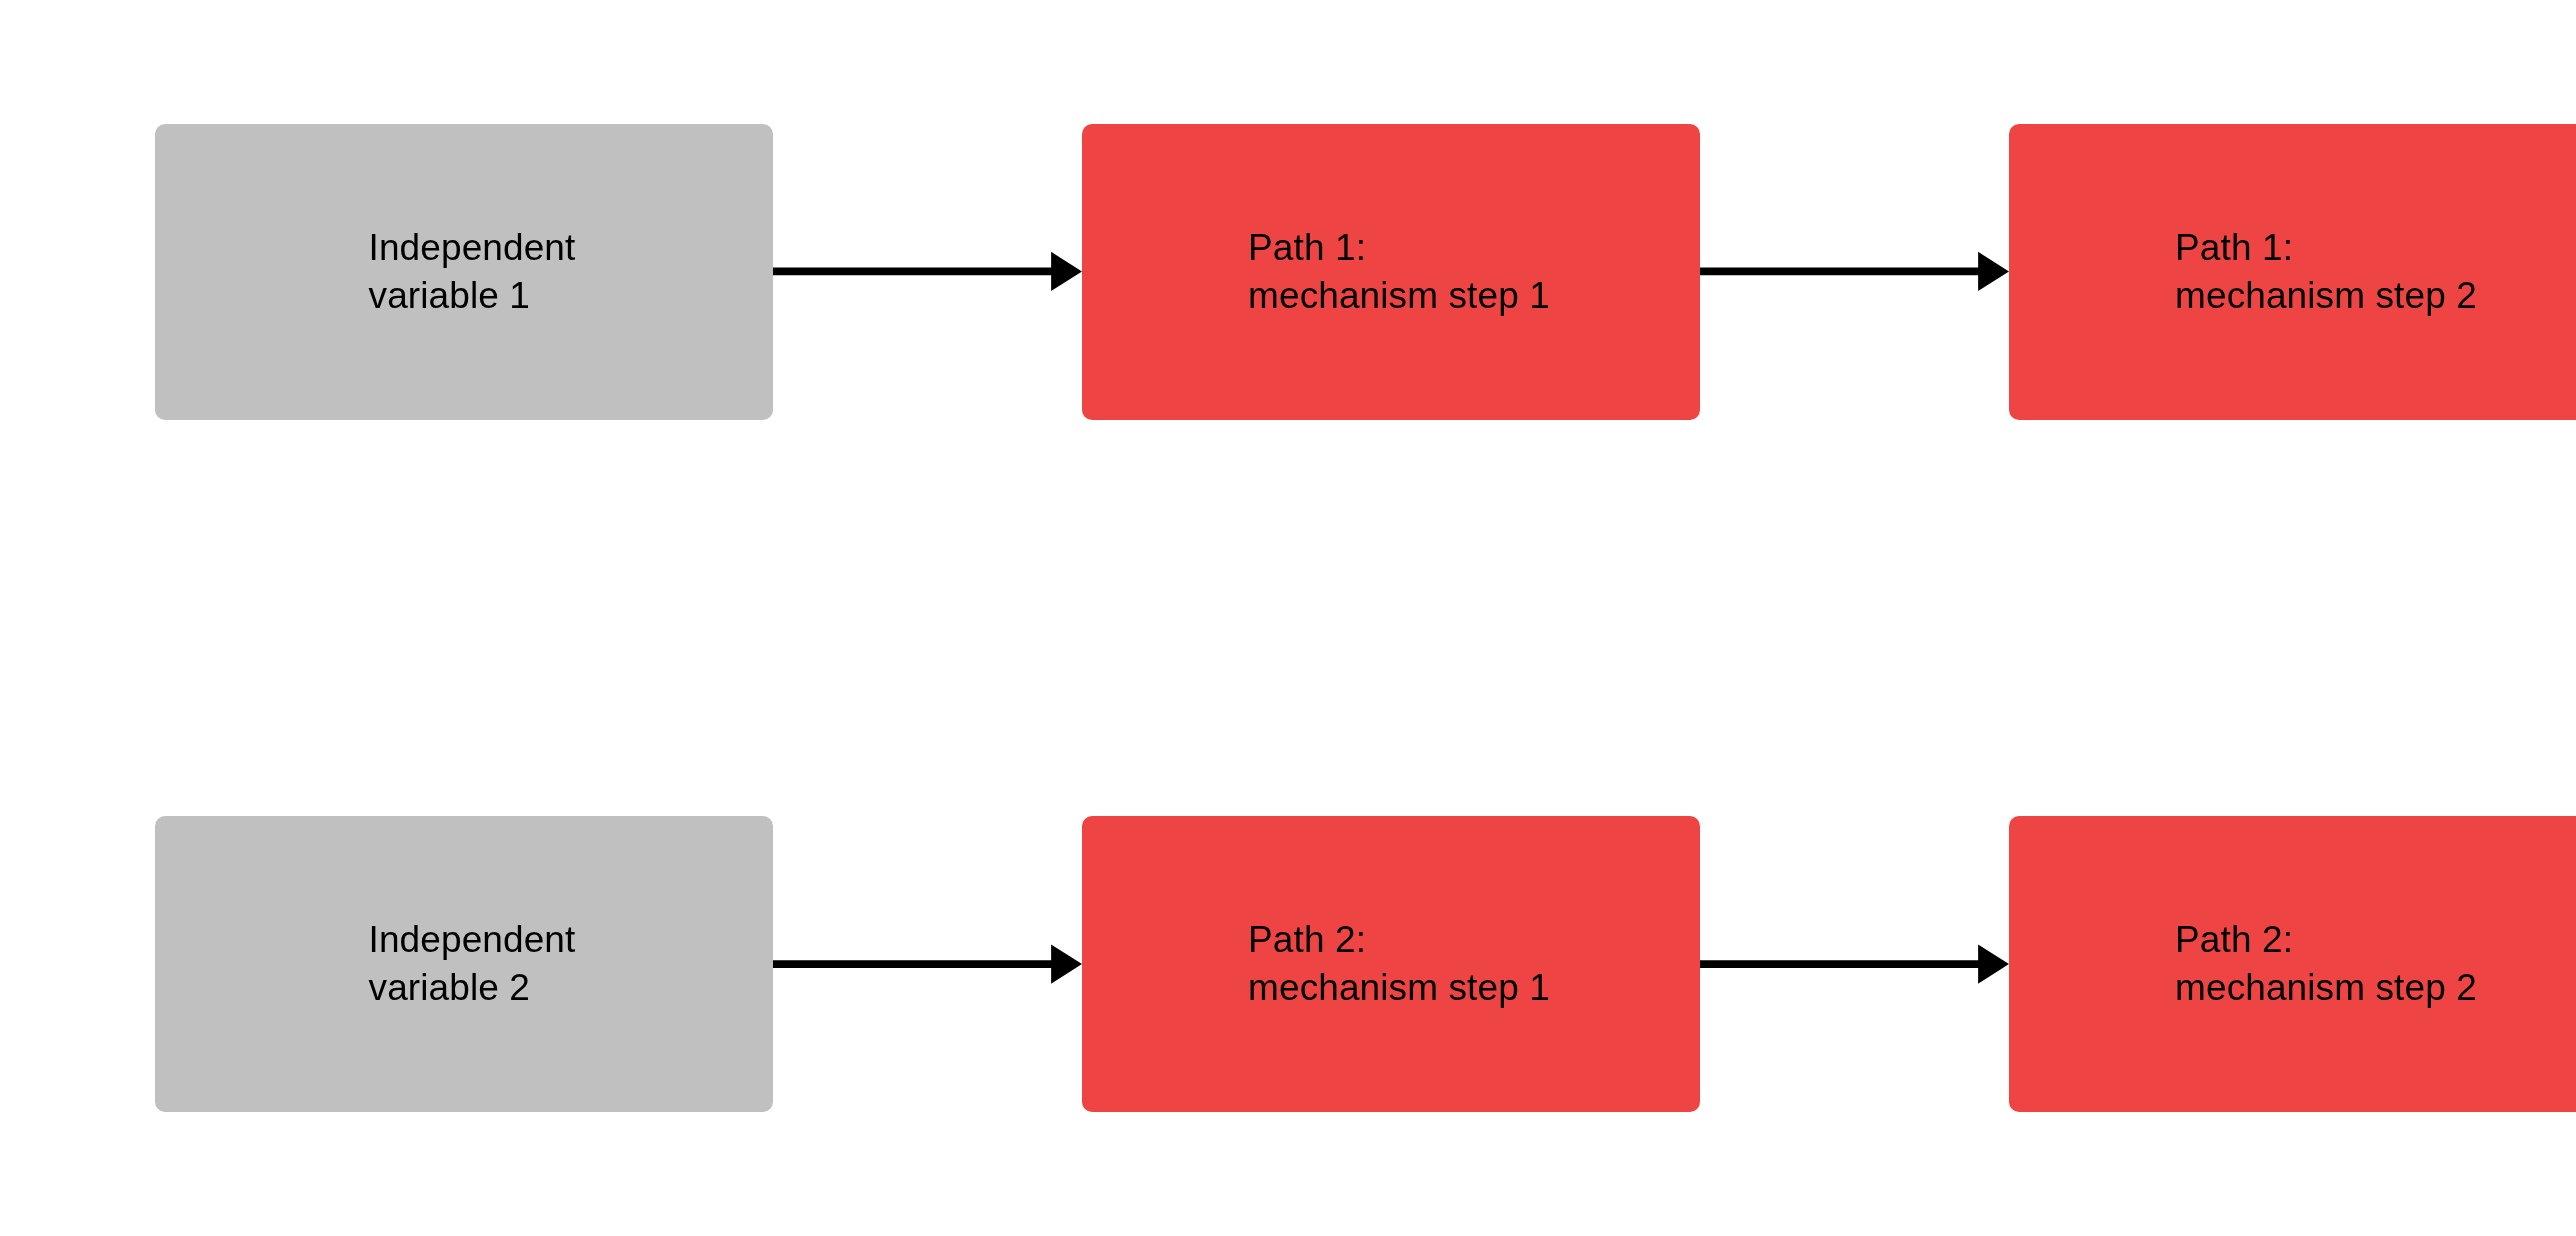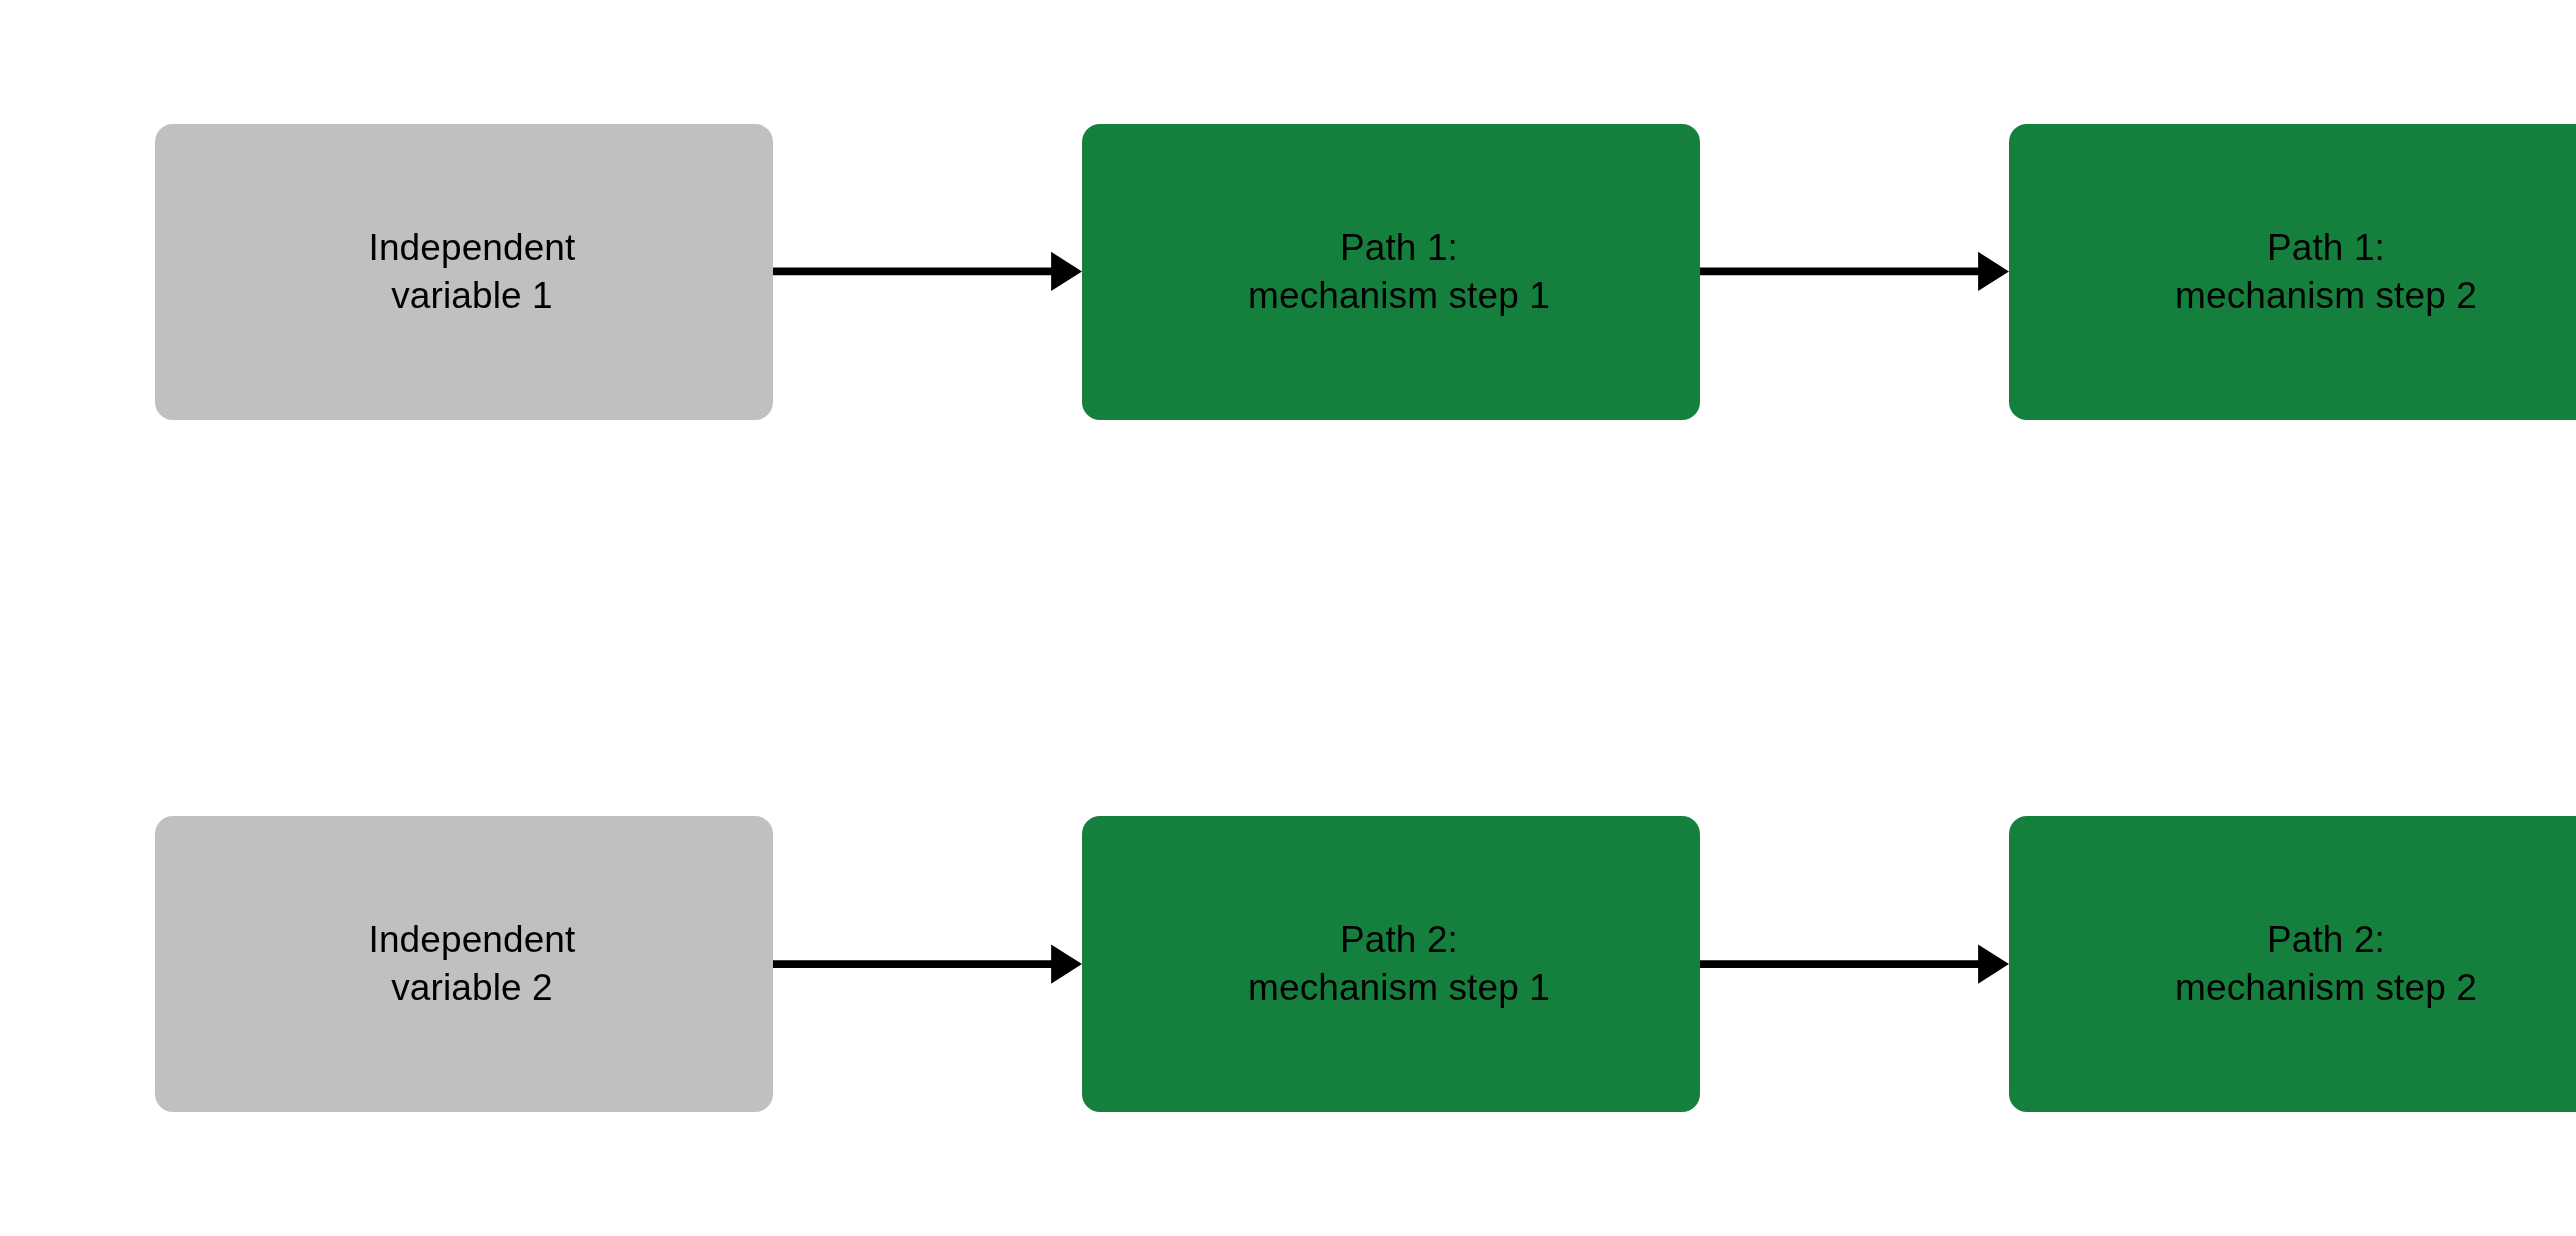--- a/index.html
+++ b/index.html
@@ -17,36 +17,36 @@
   }
   #diagram-canvas {
     position: absolute;
     inset: 0;
     width: 3709px;
     height: 1236px;
   }
   .node {
     position: absolute;
     box-sizing: border-box;
-    border-radius: 18px;
+    border-radius: 10px;
     display: flex;
     align-items: center;
     justify-content: center;
-    text-align: center;
+    text-align: left;
     color: #000000;
     font-size: 37px;
     line-height: 1.30;
     font-weight: 400;
     letter-spacing: 0.1px;
     white-space: pre-line;
     font-family: "Liberation Sans", sans-serif;
     padding-left: 16px;
   }
   .node-fill-dark  { background: #c0c0c0; }
-  .node-fill-light { background: #15803d; }
+  .node-fill-light { background: #ef4444; }
 
   .edge-layer {
     position: absolute;
     left: 0;
     top: 0;
     width: 3709px;
     height: 1236px;
     pointer-events: none;
   }
 </style>

